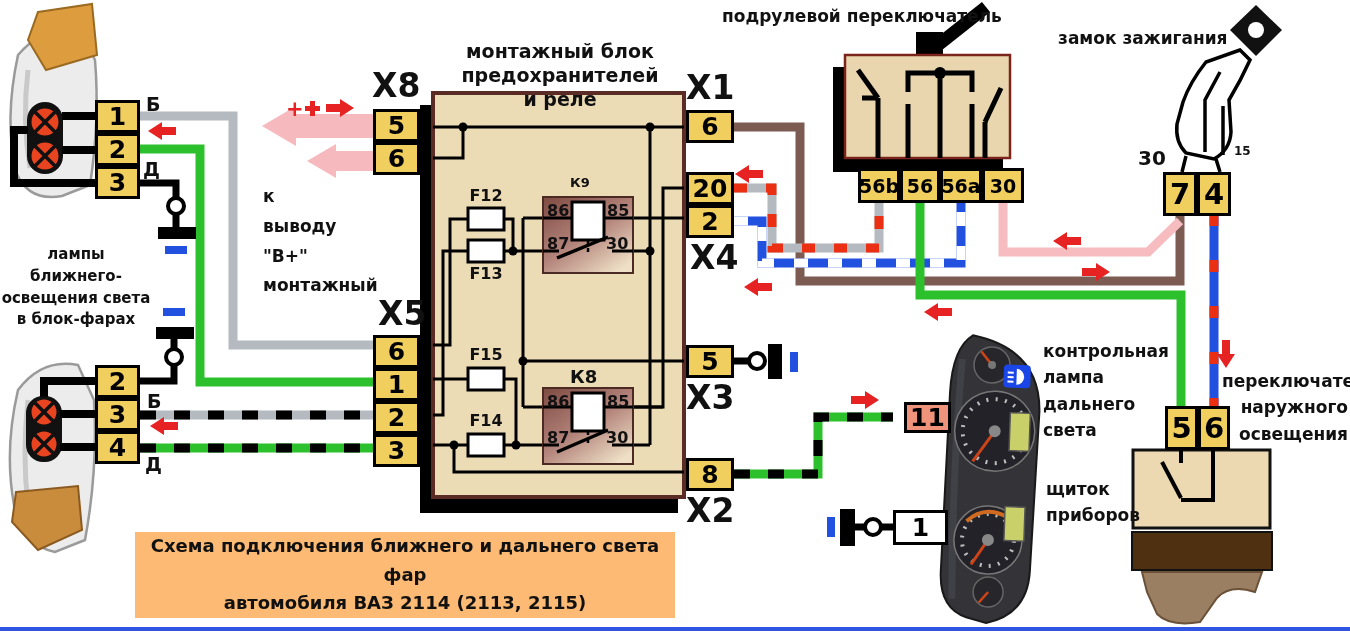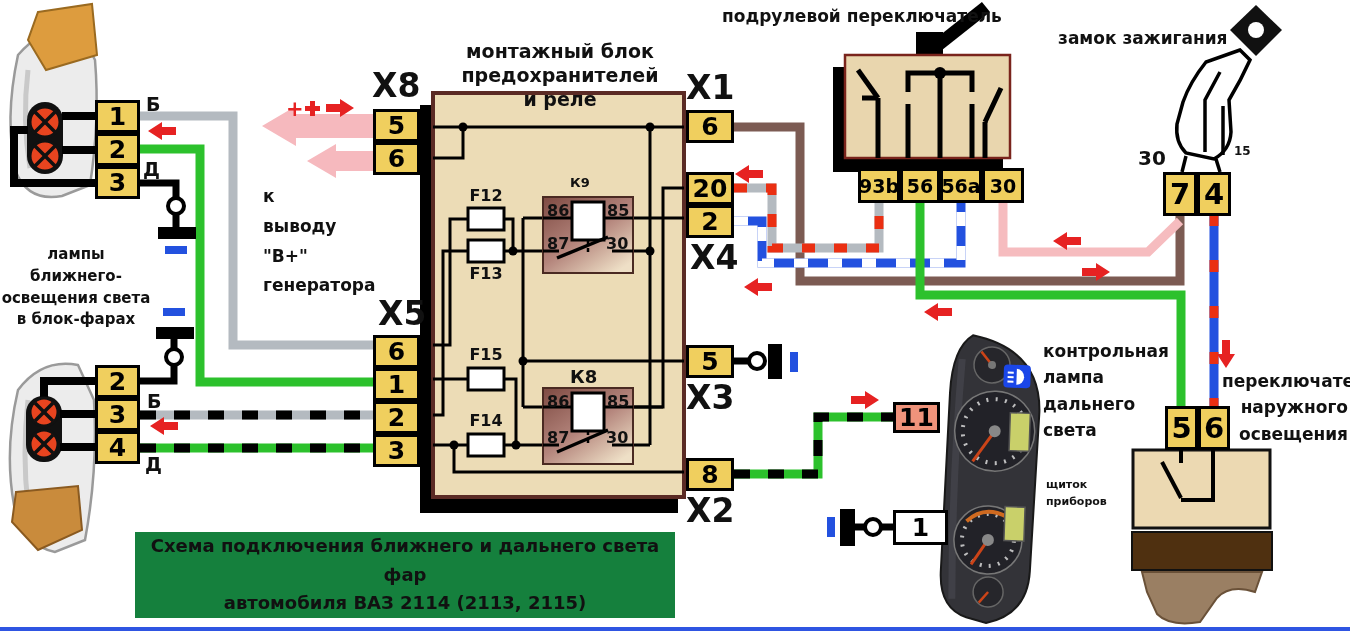--- a/index.html
+++ b/index.html
@@ -6,23 +6,23 @@
   #stage{position:relative;width:1350px;height:631px;background:#ffffff;overflow:hidden;
          font-family:"DejaVu Sans",sans-serif;color:#111;}
   #stage svg.layer{position:absolute;left:0;top:0;}
   .lbl{position:absolute;font-weight:700;line-height:1.25;white-space:nowrap;}
   .xlbl{position:absolute;font-size:33px;font-weight:700;}
   .pin{position:absolute;box-sizing:border-box;background:#f0cf5e;border:3px solid #000;
        display:flex;align-items:center;justify-content:center;font-weight:700;color:#000;}
   .pin.small{font-size:25px;}
   .pin.big{font-size:29px;}
   .pin.term{font-size:19px;}
-  .salmon{background:#ef937b;}
+  .salmon{background:#ef937b;margin-left:11px;}
   .white{background:#ffffff;}
-  .caption-box{position:absolute;left:135px;top:532px;width:540px;height:86px;background:#15803d;
+  .caption-box{position:absolute;left:135px;top:532px;width:540px;height:86px;background:#fdba74;
        display:flex;flex-direction:column;align-items:center;justify-content:center;
        font-size:18px;font-weight:700;text-align:center;line-height:1.6;}
   .rlbl{position:absolute;font-size:16px;font-weight:700;}
   .flbl{position:absolute;width:48px;text-align:center;font-size:16px;font-weight:700;}
 </style>
 </head>
 <body>
 
 <div id="stage">
 
@@ -302,21 +302,21 @@
 
 <div class="lbl" style="left:0px;top:244px;width:152px;text-align:center;font-size:15px;white-space:normal;line-height:1.45;">
   <div>лампы ближнего-</div>
   <div>освещения света</div>
   <div>в блок-фарах</div>
 </div>
 
 <div class="lbl" style="left:263px;top:182px;font-size:17px;line-height:1.75;white-space:normal;width:120px;">
   <div>к</div>
   <div>выводу "В+"</div>
-  <div>генератора</div>
+  <div>монтажный</div>
 </div>
 
 <div class="lbl" style="left:722px;top:6px;font-size:17px;">подрулевой переключатель</div>
 
 <div class="lbl" style="left:1058px;top:28px;font-size:17px;">замок зажигания</div>
 
 <div class="lbl" style="left:1138px;top:146px;font-size:20px;">30</div>
 <div class="lbl" style="left:1234px;top:144px;font-size:12px;">15</div>
 
 <div class="lbl" style="left:1222px;top:368px;width:126px;text-align:right;font-size:17px;white-space:normal;line-height:1.55;">
@@ -324,21 +324,21 @@
   <div>наружного</div>
   <div>освещения</div>
 </div>
 
 <div class="lbl" style="left:1043px;top:338px;font-size:17px;line-height:1.55;white-space:normal;width:130px;">
   <div>контрольная</div>
   <div>лампа</div>
   <div>дальнего</div>
   <div>света</div>
 </div>
-<div class="lbl" style="left:1046px;top:476px;font-size:11px;line-height:1.55;white-space:normal;width:130px;">
+<div class="lbl" style="left:1046px;top:476px;font-size:17px;line-height:1.55;white-space:normal;width:130px;">
   <div>щиток</div>
   <div>приборов</div>
 </div>
 
 <div class="xlbl" style="left:372px;top:66px;">X8</div>
 <div class="xlbl" style="left:378px;top:294px;">X5</div>
 <div class="xlbl" style="left:686px;top:68px;">X1</div>
 <div class="xlbl" style="left:690px;top:238px;">X4</div>
 <div class="xlbl" style="left:686px;top:378px;">X3</div>
 <div class="xlbl" style="left:686px;top:491px;">X2</div>
@@ -381,21 +381,21 @@
 <div class="pin small" style="left:373px;top:368px;width:47px;height:33px;">1</div>
 <div class="pin small" style="left:373px;top:401px;width:47px;height:33px;">2</div>
 <div class="pin small" style="left:373px;top:434px;width:47px;height:33px;">3</div>
 
 <div class="pin small" style="left:686px;top:110px;width:48px;height:33px;">6</div>
 <div class="pin small" style="left:686px;top:172px;width:48px;height:33px;">20</div>
 <div class="pin small" style="left:686px;top:205px;width:48px;height:33px;">2</div>
 <div class="pin small" style="left:686px;top:345px;width:48px;height:33px;">5</div>
 <div class="pin small" style="left:686px;top:458px;width:48px;height:33px;">8</div>
 
-<div class="pin term" style="left:858px;top:168px;width:42px;height:35px;">93b</div>
+<div class="pin term" style="left:858px;top:168px;width:42px;height:35px;">56b</div>
 <div class="pin term" style="left:900px;top:168px;width:40px;height:35px;">56</div>
 <div class="pin term" style="left:940px;top:168px;width:42px;height:35px;">56a</div>
 <div class="pin term" style="left:982px;top:168px;width:42px;height:35px;">30</div>
 
 <div class="pin big" style="left:1163px;top:172px;width:34px;height:44px;">7</div>
 <div class="pin big" style="left:1197px;top:172px;width:34px;height:44px;">4</div>
 
 <div class="pin big" style="left:1165px;top:406px;width:33px;height:44px;">5</div>
 <div class="pin big" style="left:1198px;top:406px;width:32px;height:44px;">6</div>
 

